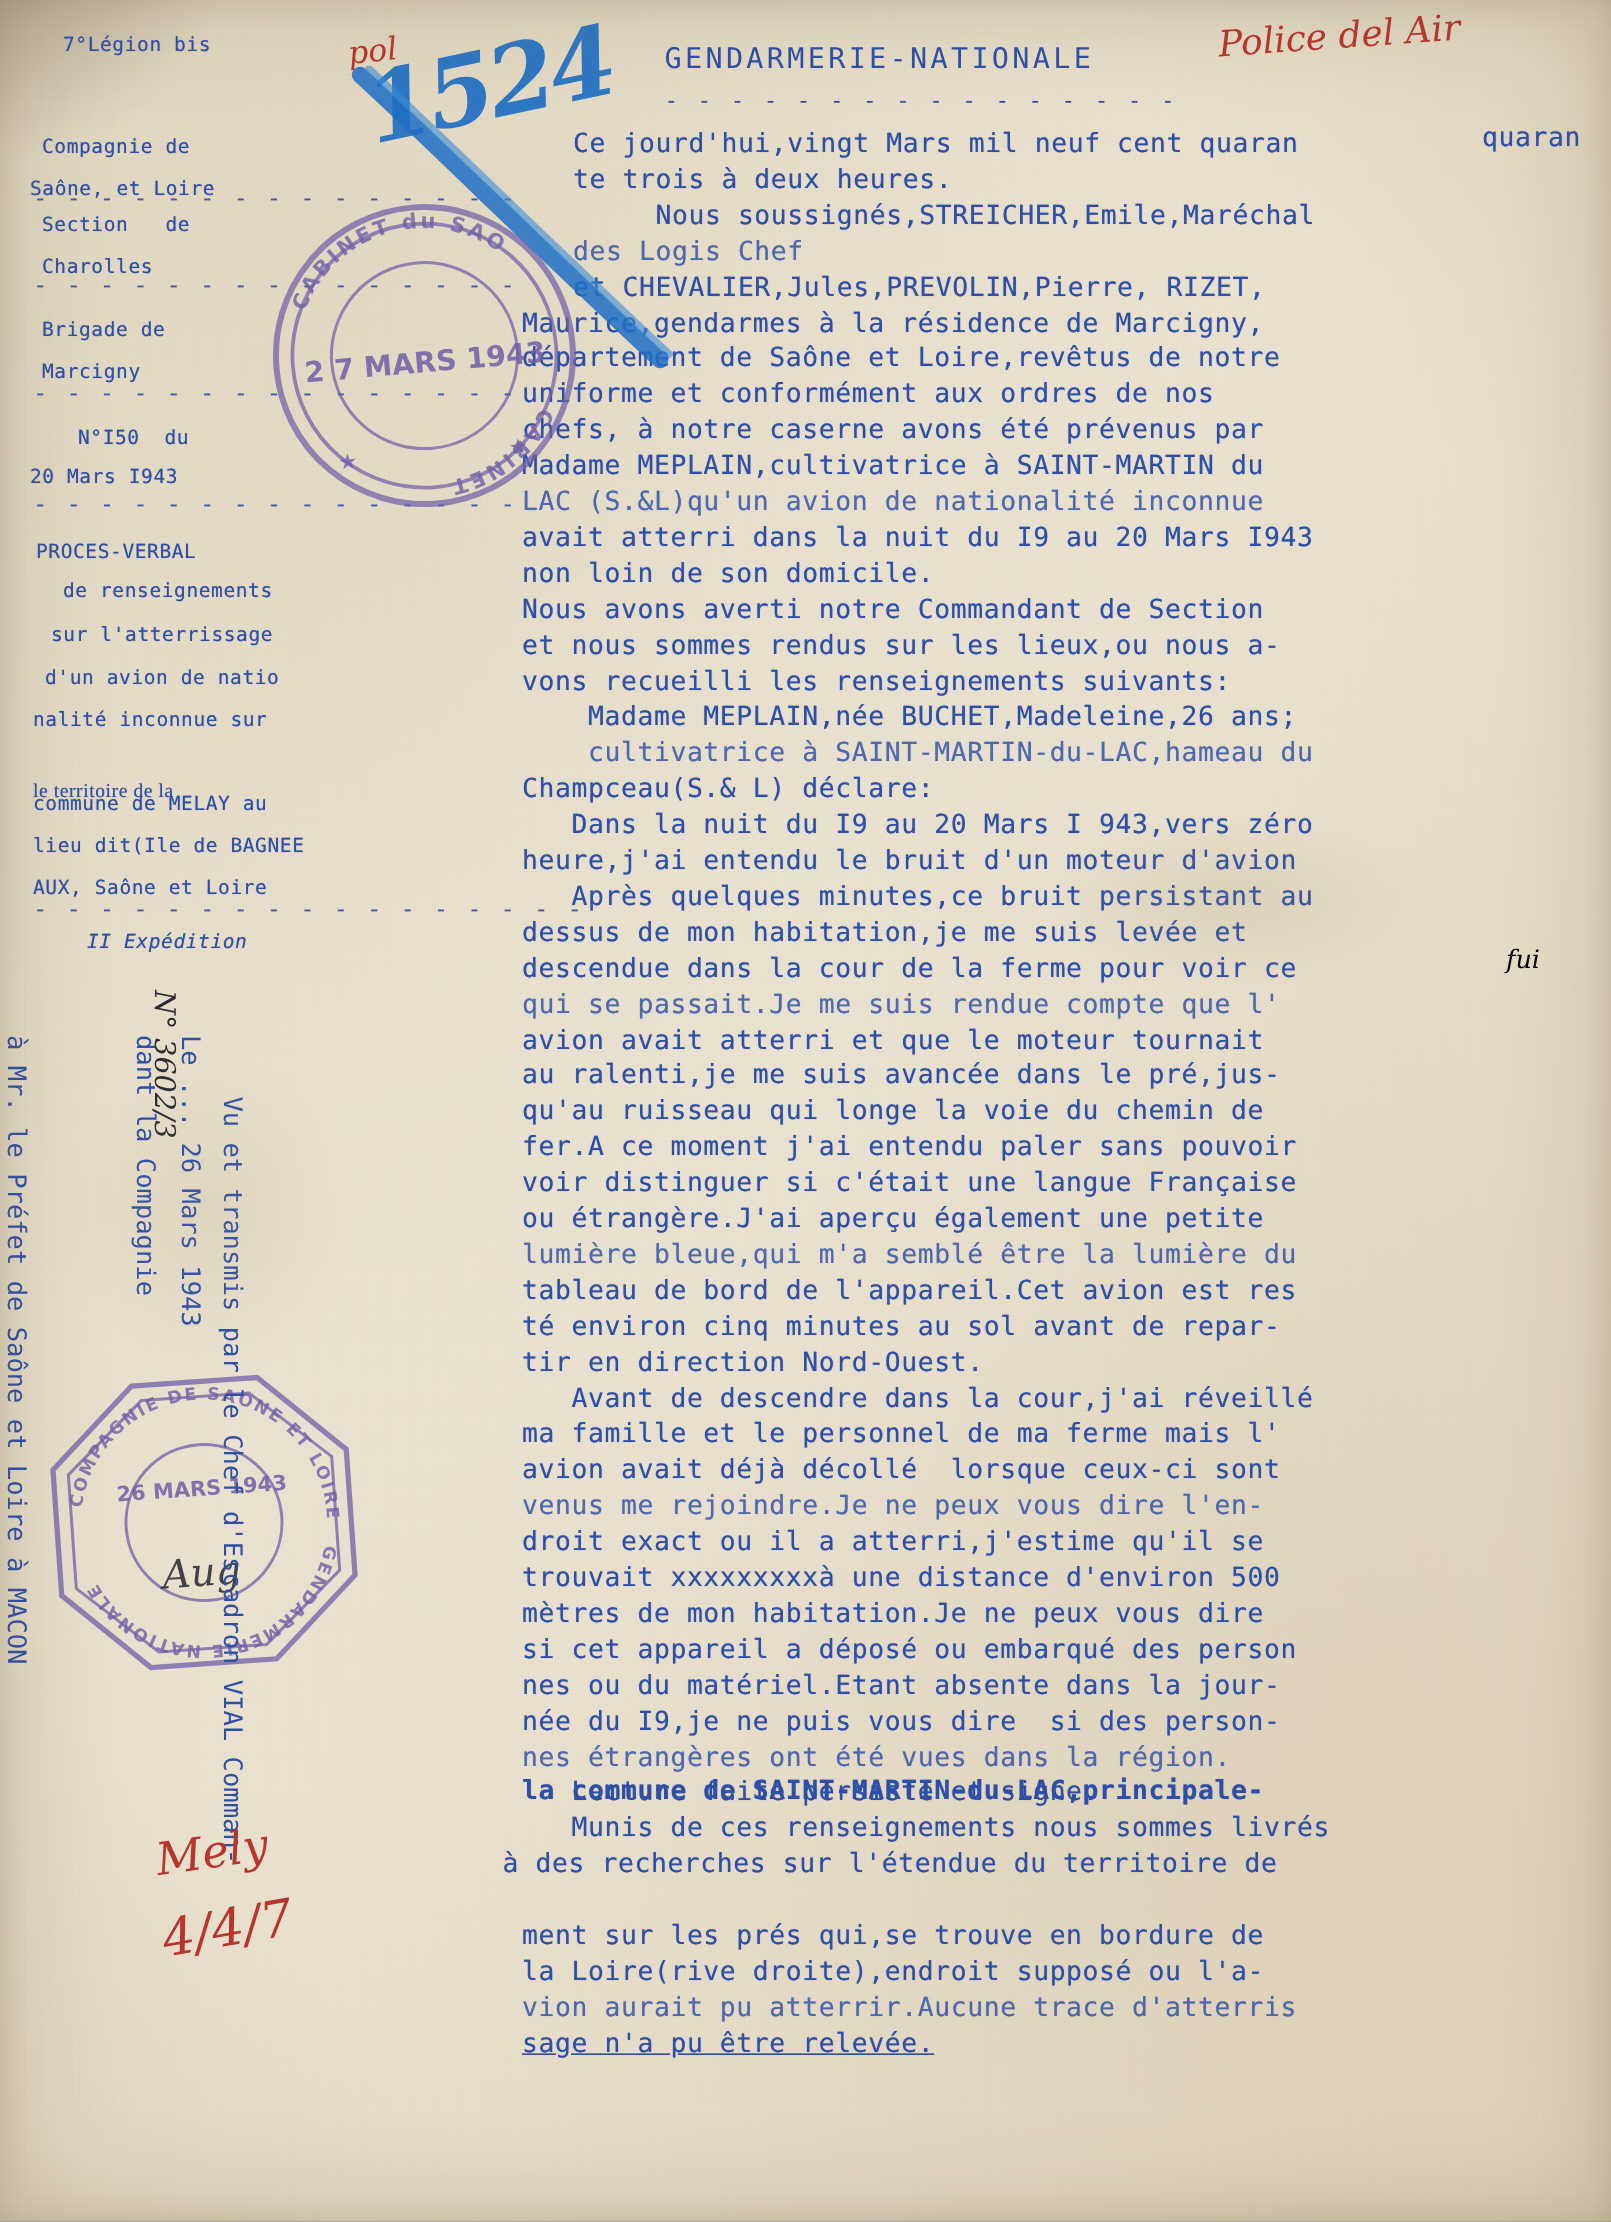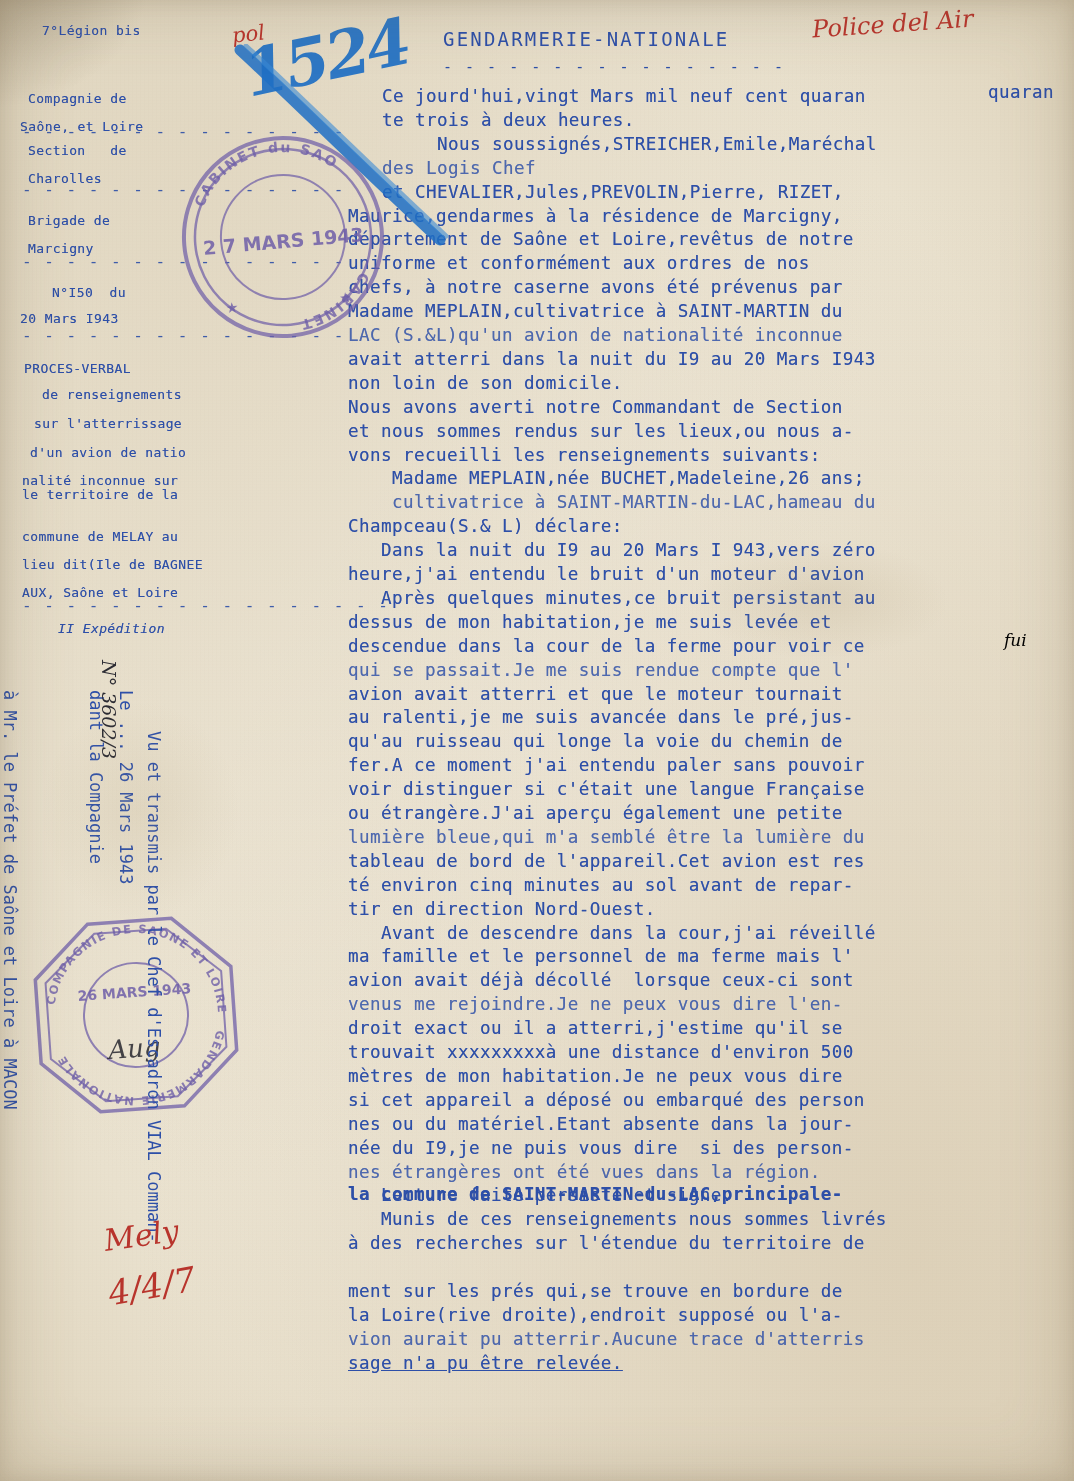--- a/index.html
+++ b/index.html
@@ -215,21 +215,21 @@
 
     <div class="tw" style="left:52px; top:278px;">N°I50  du</div>
     <div class="tw" style="left:20px; top:304px;">20 Mars I943</div>
     <div class="dashline" style="left:22px; top:326px;">- - - - - - - - - - - - - - -</div>
 
     <div class="tw" style="left:24px; top:354px;">PROCES-VERBAL</div>
     <div class="tw" style="left:42px; top:380px;">de renseignements</div>
     <div class="tw" style="left:34px; top:409px;">sur l'atterrissage</div>
     <div class="tw" style="left:30px; top:438px;">d'un avion de natio</div>
     <div class="tw" style="left:22px; top:466px;">nalité inconnue sur</div>
-    <div class="tw" style="left:22px; top:480px;">le territoire de la</div>
+    <div class="tw" style="left:22px; top:512px;font-family:Liberation Serif, serif;">le territoire de la</div>
     <div class="tw" style="left:22px; top:522px;">commune de MELAY au</div>
     <div class="tw" style="left:22px; top:550px;">lieu dit(Ile de BAGNEE</div>
     <div class="tw" style="left:22px; top:578px;">AUX, Saône et Loire</div>
     <div class="dashline" style="left:22px; top:596px;">- - - - - - - - - - - - - - - - -</div>
 
     <div class="tw" style="left:58px; top:614px; font-style:italic;">II Expédition</div>
   </div>
 
   <div id="body-col">
       <div class="tw" style="left: 382px; top: 82px;">Ce jourd'hui,vingt Mars mil neuf cent quaran</div>
@@ -273,21 +273,21 @@
       <div class="tw faded" style="left: 348px; top: 990.2px;">venus me rejoindre.Je ne peux vous dire l'en-</div>
       <div class="tw" style="left: 348px; top: 1014.1px;">droit exact ou il a atterri,j'estime qu'il se</div>
       <div class="tw" style="left: 348px; top: 1038px;">trouvait xxxxxxxxxà une distance d'environ 500</div>
       <div class="tw" style="left: 348px; top: 1061.9px;">mètres de mon habitation.Je ne peux vous dire</div>
       <div class="tw" style="left: 348px; top: 1085.8px;">si cet appareil a déposé ou embarqué des person</div>
       <div class="tw" style="left: 348px; top: 1109.7px;">nes ou du matériel.Etant absente dans la jour-</div>
       <div class="tw" style="left: 348px; top: 1133.6px;">née du I9,je ne puis vous dire  si des person-</div>
       <div class="tw faded" style="left: 348px; top: 1157.5px;">nes étrangères ont été vues dans la région.</div>
       <div class="tw" style="left: 348px; top: 1181.4px;">   Lecture faite persiste et signe.</div>
       <div class="tw" style="left: 348px; top: 1205.3px;">   Munis de ces renseignements nous sommes livrés</div>
-      <div class="tw" style="left: 348px; top: 1229.2px;">à des recherches sur l'étendue du territoire de</div>
+      <div class="tw" style="left: 335px; top: 1229.2px;">à des recherches sur l'étendue du territoire de</div>
       <div class="tw" style="left: 348px; top: 1180px; font-weight: bold;">la commune de SAINT-MARTIN-du-LAC,principale-</div>
       <div class="tw" style="left: 348px; top: 1277px;">ment sur les prés qui,se trouve en bordure de</div>
       <div class="tw" style="left: 348px; top: 1300.9px;">la Loire(rive droite),endroit supposé ou l'a-</div>
       <div class="tw faded" style="left: 348px; top: 1324.8px;">vion aurait pu atterrir.Aucune trace d'atterris</div>
       <div class="tw" style="left: 348px; top: 1348.7px; text-decoration: underline;">sage n'a pu être relevée.</div>
     </div>
 
   <div class="tw" style="left:988px; top:82px; font-size:17.6px;">quaran</div>
 
   <div class="hand-dark" style="left:1004px; top:630px; font-size:17px; color:#000000;">fui</div>

